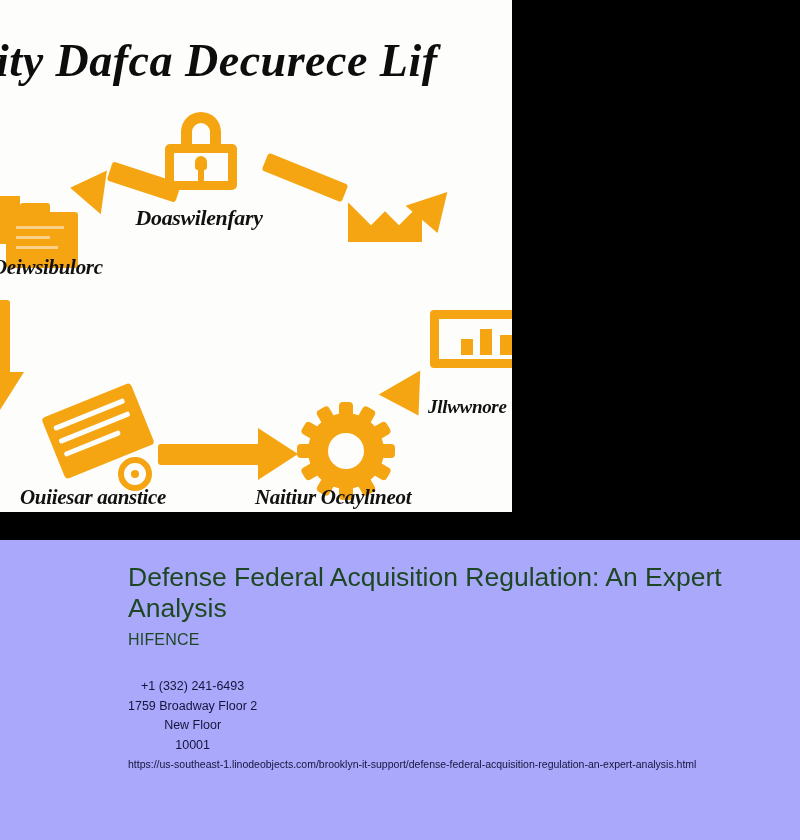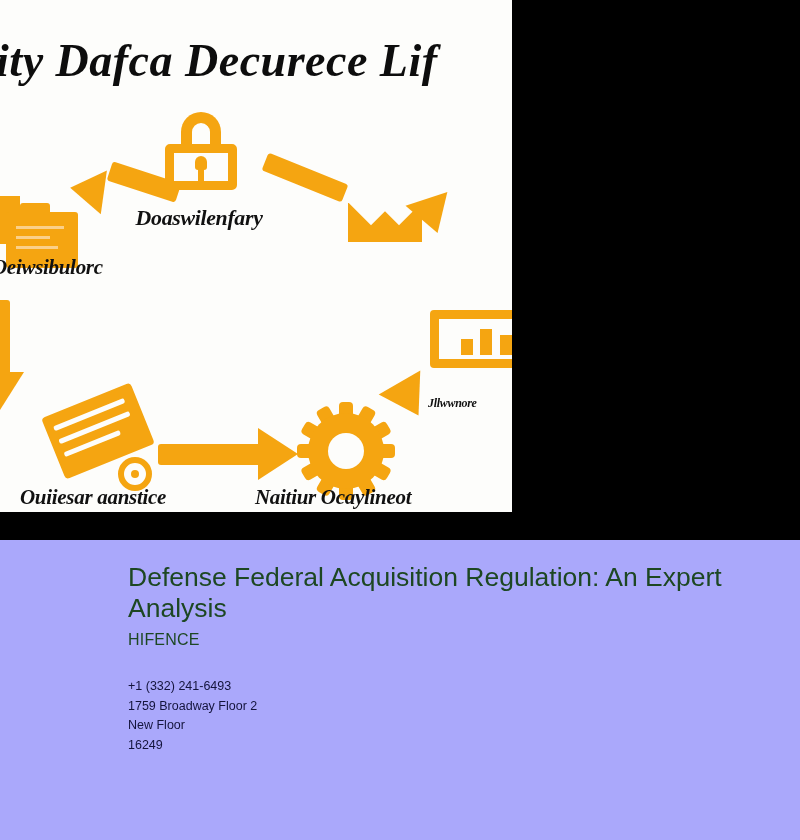--- a/index.html
+++ b/index.html
@@ -37,21 +37,21 @@
     font-family:"Liberation Serif", serif;
     font-style:italic;font-weight:700;
     color:#111;white-space:nowrap;
     letter-spacing:-.3px;
   }
   .lbl-documentary{left:138px;top:206px;font-size:21px;transform:scaleX(1.04);}
   .lbl-communications{left:292px;top:248px;font-size:20px;}
   .lbl-deliverables{left:-8px;top:255px;font-size:21px;}
   .lbl-contract{left:20px;top:485px;font-size:21px;}
   .lbl-compliance{left:255px;top:485px;font-size:21px;}
-  .lbl-assurance{left:428px;top:396px;font-size:12px;}
+  .lbl-assurance{left:428px;top:396px;font-size:19px;}
 
   
   .lock{position:absolute;left:165px;top:112px;width:72px;height:78px;}
   .lock .shackle{
     position:absolute;left:16px;top:0;width:40px;height:38px;
     border:11px solid #f5a511;border-bottom:none;
     border-radius:22px 22px 0 0;box-sizing:border-box;
   }
   .lock .body{
     position:absolute;left:0;top:32px;width:72px;height:46px;
@@ -162,21 +162,21 @@
     color:#1d4722;
   }
   .brand{
     position:absolute;left:128px;top:91px;
     font-size:16px;color:#1d4722;letter-spacing:.2px;
   }
   .contact{
     position:absolute;left:128px;top:137px;
     font-size:12.5px;line-height:1.57;color:#14143c;
   }
-  .contact div{white-space:nowrap;}
+  .contact div{white-space:nowrap;text-align:center;}
   .source-url{
     position:absolute;left:128px;top:218px;
     font-size:10.5px;color:#14143c;white-space:nowrap;
   }
 </style>
 </head>
 <body>
 
 <div class="media-band">
 
@@ -256,16 +256,17 @@
 <div class="info-panel">
 
   <div class="page-title">Defense Federal Acquisition Regulation: An Expert Analysis</div>
 
   <div class="brand">HIFENCE</div>
 
   <div class="contact">
     <div>+1 (332) 241-6493</div>
     <div>1759 Broadway Floor 2</div>
     <div>New Floor</div>
-    <div>16249</div>
+    <div>10001</div>
   </div>
 
+  <div class="source-url">https://us-southeast-1.linodeobjects.com/brooklyn-it-support/defense-federal-acquisition-regulation-an-expert-analysis.html</div>
 </div>
 
 </body></html>

